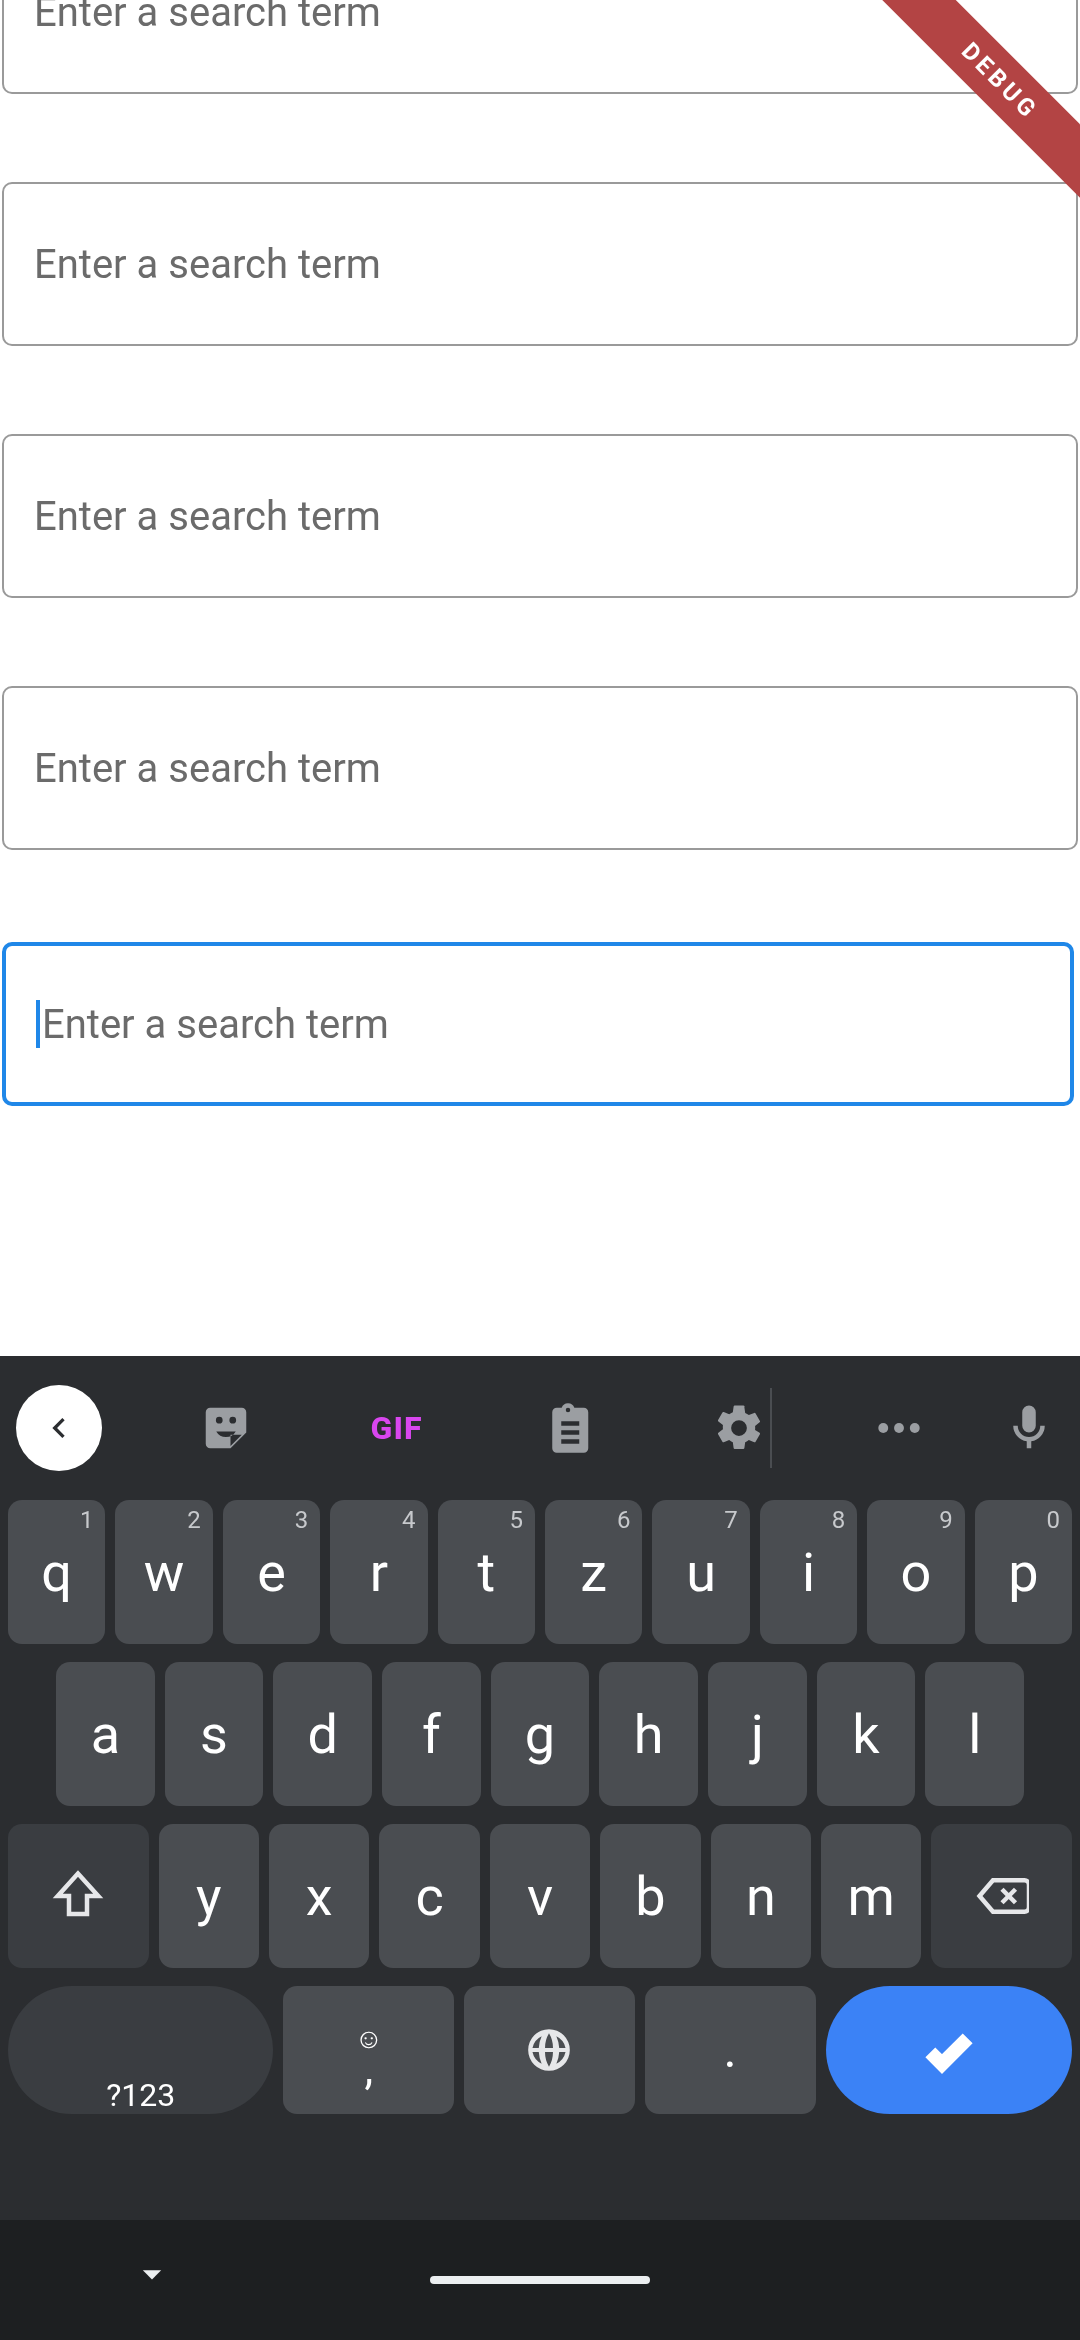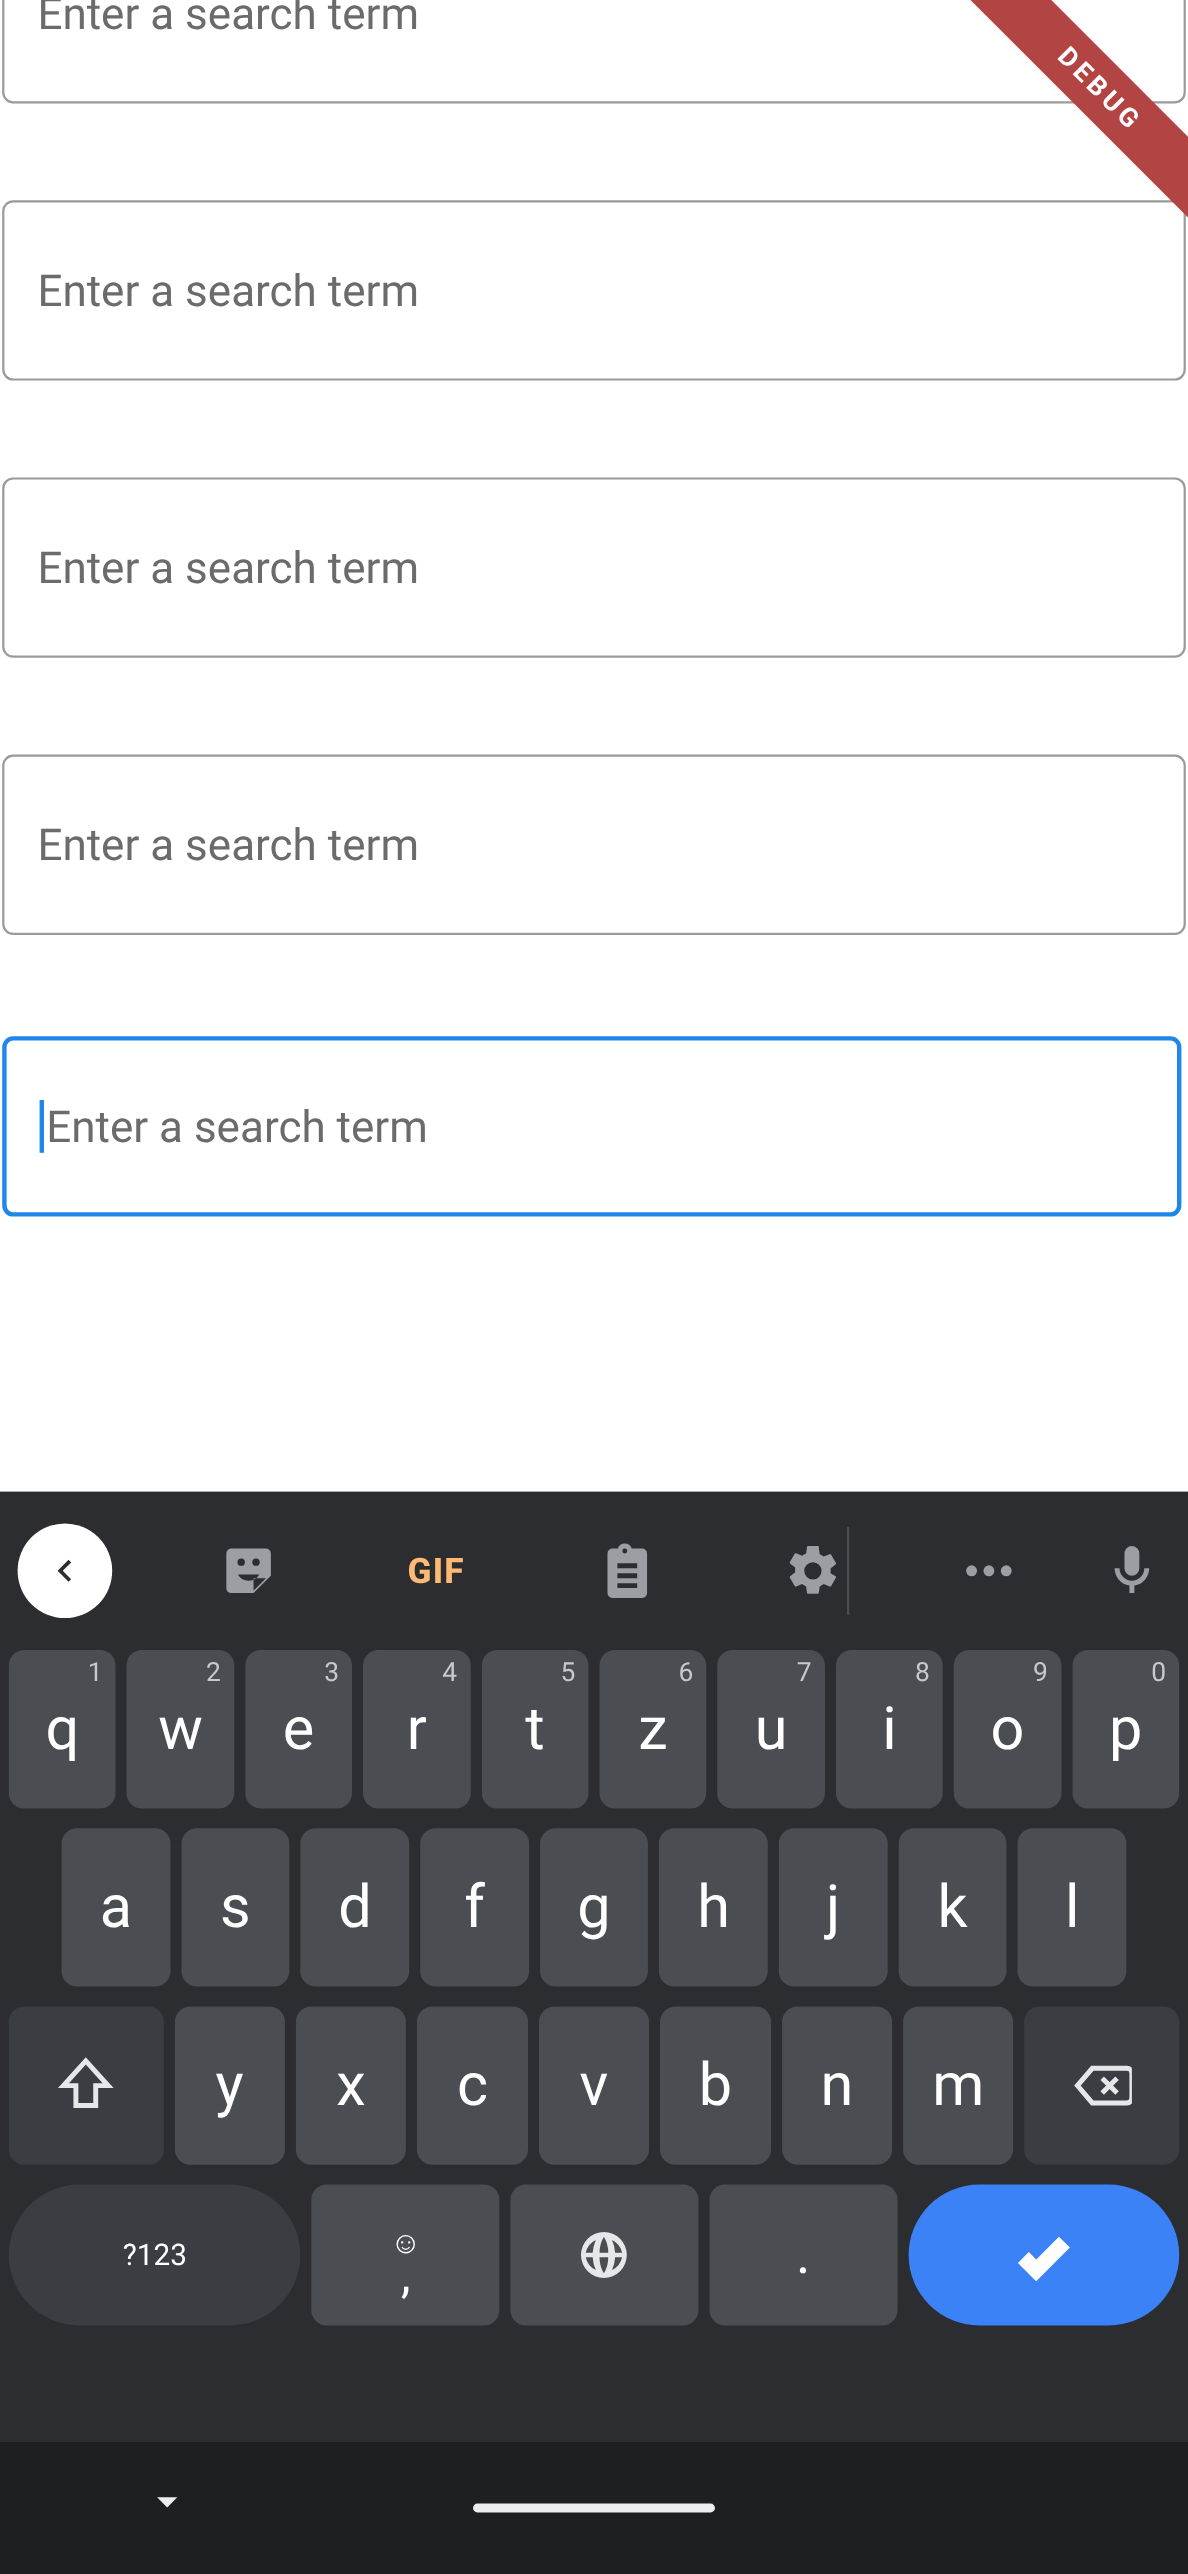--- a/index.html
+++ b/index.html
@@ -64,37 +64,37 @@
   }
   .kb-back-circle {
     width: 86px; height: 86px; border-radius: 50%; background: #fff;
     display: flex; align-items: center; justify-content: center; margin-right: 38px;
   }
   .kb-back-circle svg { width: 40px; height: 40px; fill: #2b2d30; }
   .kb-tool-icon {
     width: 70px; height: 70px; display: flex; align-items: center; justify-content: center;
   }
   .kb-tool-icon svg { width: 54px; height: 54px; fill: #9b9ea2; }
-  .gif-label { color: #fdba74; font-size: 32px; font-weight: 800; letter-spacing: 1px; }
+  .gif-label { color: #d946ef; font-size: 32px; font-weight: 800; letter-spacing: 1px; }
 
   .kb-rows { padding: 0 8px; }
   .kb-row { display: flex; gap: 10px; margin-bottom: 18px; justify-content: center; }
   .key {
     background: #4a4d51; border-radius: 14px; height: 144px;
     display: flex; align-items: center; justify-content: center;
     color: #fff; font-size: 54px; position: relative; flex: 1;
   }
   .key .hint {
     position: absolute; top: 6px; right: 12px; font-size: 24px; color: #c7c9cc;
   }
   .key.shift, .key.backspace { flex: 1.4; background: #3a3d41; }
   .key.shift svg, .key.backspace svg { width: 54px; height: 54px; fill: #e6e7e9; }
 
   .kb-row.bottom .key { height: 128px; }
-  .key.sym { flex: 1.4; background: #3a3d41; font-size: 27px; border-radius: 64px; }
+  .key.sym { flex: 1.4; background: #3a3d41; font-size: 32px; border-radius: 64px; align-items: flex-end; }
   .key.emoji { flex: 0.9; background: #4a4d51; font-size: 28px; display:flex; flex-direction: column; gap: 4px; }
   .key.emoji .comma { font-size: 44px; line-height: 20px; }
   .key.globe { flex: 0.9; background: #4a4d51; }
   .key.globe svg { width: 50px; height: 50px; fill: #e6e7e9; }
   .key.space { flex: 3.6; background: #4a4d51; font-size: 34px; letter-spacing: 2px; color: #e6e7e9; }
   .key.period { flex: 0.9; background: #4a4d51; font-size: 50px; }
   .key.enter {
     flex: 1.3; background: #3b82f6; border-radius: 64px;
   }
   .key.enter svg { width: 56px; height: 56px; stroke: #fff; fill: none; stroke-width: 6; }

